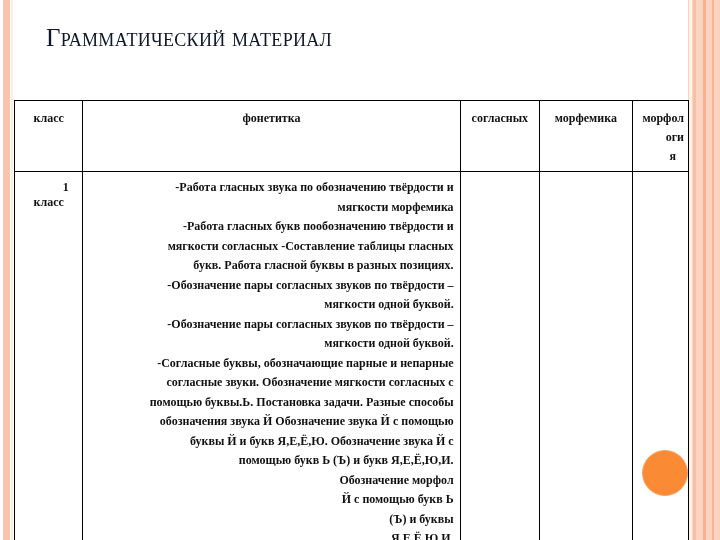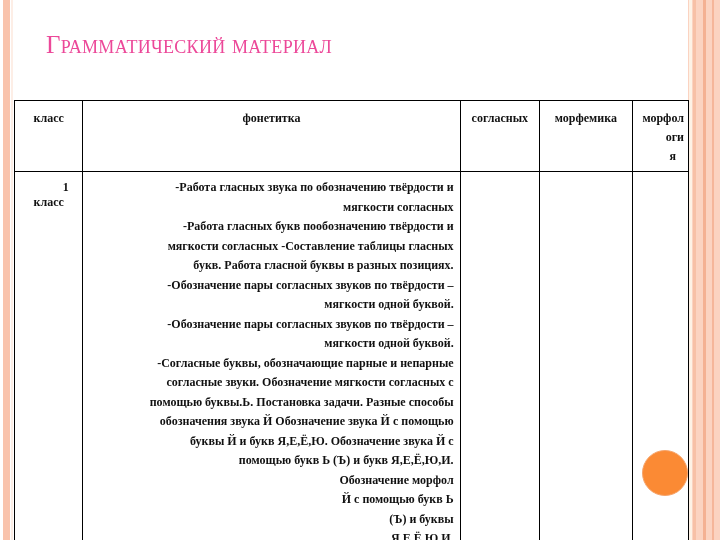--- a/index.html
+++ b/index.html
@@ -10,22 +10,22 @@
     }
     .stripe-left { position: absolute; left: 3px; top: 0; width: 7px; height: 540px; background: #f9c3ac; }
     .stripe-left-thin { position: absolute; left: 11px; top: 0; width: 2px; height: 540px; background: #fdeee6; }
     .stripe-right-group { position: absolute; right: 0; top: 0; width: 32px; height: 540px; background: #fbd3c1; }
     .stripe-right-a { position: absolute; left: 689px; top: 0; width: 3px; height: 540px; background: #fdf2e6; }
     .stripe-right-b { position: absolute; left: 693px; top: 0; width: 3px; height: 540px; background: #f7c0a6; }
     .stripe-right-c { position: absolute; left: 703px; top: 0; width: 3px; height: 540px; background: #f4b193; }
     .stripe-right-d { position: absolute; left: 712px; top: 0; width: 2px; height: 540px; background: #f5b69a; }
 
     .title {
-      position: absolute; left: 46px; top: 31px;
-      font-size: 25px; color: #ec4899; letter-spacing: 0.3px;
+      position: absolute; left: 46px; top: 24px;
+      font-size: 25px; color: #0f172a; letter-spacing: 0.3px;
       font-variant: small-caps; white-space: nowrap;
     }
 
     table.grid {
       position: absolute; left: 14px; top: 100px;
       border-collapse: collapse; table-layout: fixed;
       width: 675px;
     }
     table.grid td {
       border: 1.5px solid #000; vertical-align: top;
@@ -85,21 +85,21 @@
       <span class="phon-line">оги</span>
       <span class="phon-line" style="padding-right:8px">я</span>
     </td>
   </tr>
   <tr class="body-row">
     <td class="class-cell">
       <span>1 класс</span>
     </td>
     <td class="phon-cell">
       <span class="phon-line">-Работа гласных звука по обозначению твёрдости и</span>
-      <span class="phon-line">мягкости согласных</span>
+      <span class="phon-line">мягкости морфемика</span>
       <span class="phon-line">-Работа гласных букв пообозначению твёрдости и</span>
       <span class="phon-line">мягкости согласных -Составление таблицы гласных</span>
       <span class="phon-line">букв. Работа гласной буквы в разных позициях.</span>
       <span class="phon-line">-Обозначение пары согласных звуков по твёрдости –</span>
       <span class="phon-line">мягкости одной буквой.</span>
       <span class="phon-line">-Обозначение пары согласных звуков по твёрдости –</span>
       <span class="phon-line">мягкости одной буквой.</span>
       <span class="phon-line">-Согласные  буквы, обозначающие парные и непарные</span>
       <span class="phon-line">согласные звуки. Обозначение  мягкости  согласных с</span>
       <span class="phon-line">помощью  буквы.Ь. Постановка задачи. Разные способы</span>

